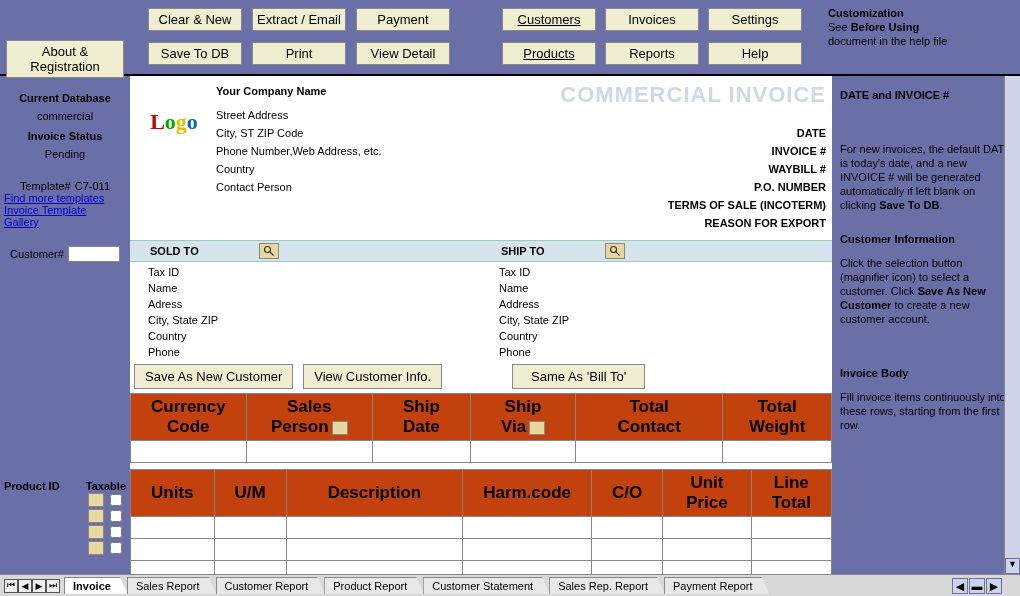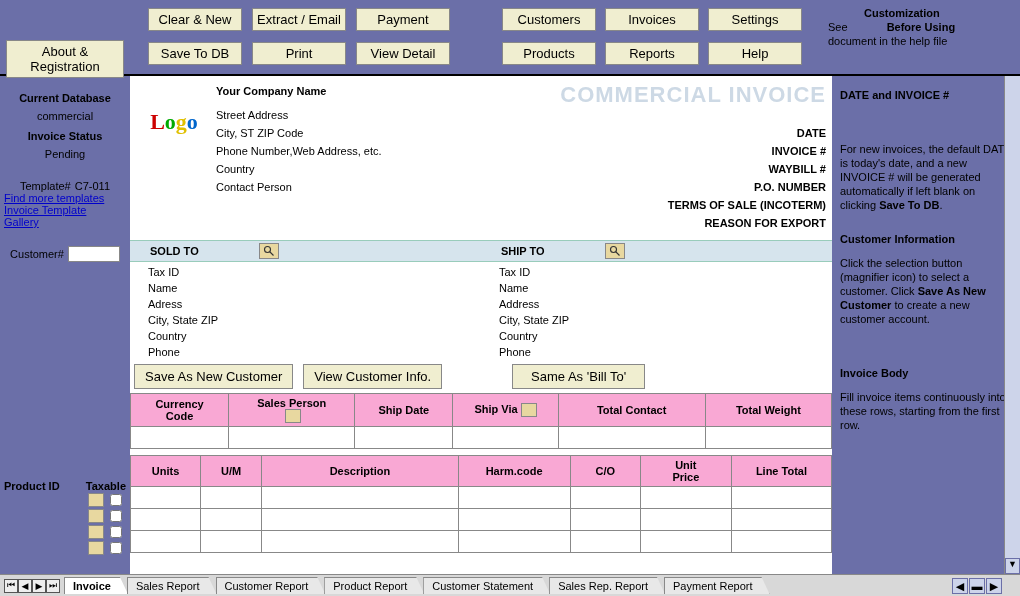--- a/index.html
+++ b/index.html
@@ -4,24 +4,24 @@
 <style>
 * { box-sizing: border-box; margin: 0; padding: 0; }
 body { font-family: Arial, sans-serif; font-size: 11px; background: #6b6fa8; width: 1020px; height: 596px; overflow: hidden; position: relative; }
 .url-label { position: absolute; top: 4px; left: 6px; color: #fff; font-style: italic; font-size: 13px; font-family: 'Times New Roman', serif; text-decoration: underline; }
 .top-area { height: 76px; background: #6b6fa8; border-bottom: 2px solid #000; position: relative; }
 .btn { background: #f0eed0; border: 1px solid #888; padding: 3px 0; font-size: 13px; text-align: center; cursor: pointer; font-family: Arial; }
 .btn-row1 { position: absolute; top: 8px; }
 .btn-row2 { position: absolute; top: 42px; }
 .about-btn { position: absolute; top: 40px; left: 6px; width: 118px; }
 .g1 { left: 148px; } .g2 { left: 252px; } .g3 { left: 356px; }
-.g4 { left: 502px; } .g5 { left: 605px; } .g6 { left: 708px; }
+.g4 { left: 502px; text-decoration: underline; } .g5 { left: 605px; } .g6 { left: 708px; }
 .w90 { width: 94px; }
 .right-help { position: absolute; top: 6px; left: 828px; width: 180px; font-size: 11px; line-height: 14px; }
-.right-help b { font-weight: bold; margin-left: 36px; }
+.right-help b { font-weight: bold; }
 .main-row { display: flex; height: 498px; }
 .left-col { width: 130px; background: #6b6fa8; padding: 8px 4px; font-size: 11px; }
 .left-col .hdr { font-weight: bold; text-align: center; margin: 8px 0 6px; }
 .left-col .val { text-align: center; margin: 2px 0; }
 .left-col a { color: #0000cc; text-decoration: underline; display: block; }
 .center-col { flex: 1; background: #fff; }
 .right-col { width: 188px; background: #6b6fa8; padding: 8px 8px; font-size: 11px; line-height: 14px; }
 .right-col .hdr { font-weight: bold; margin: 4px 0 10px; }
 .right-col p { margin-bottom: 20px; }
 .doc-header { display: flex; padding: 6px 6px 8px; }
@@ -36,21 +36,21 @@
 .section-bar { display: flex; }
 .section-half { flex:1; background: #d6e4ed; border-top:1px solid #9cb; border-bottom:1px solid #9cb; padding: 2px 20px; display:flex; align-items:center; }
 .section-half b { font-weight: bold; }
 .mag-icon { width: 20px; height: 16px; background: #e8d8a0; border:1px solid #888; margin-left: 60px; display:inline-flex; align-items:center; justify-content:center; }
 .mag-icon svg { width:12px; height:12px; }
 .addr-row { display:flex; }
 .addr-half { flex:1; padding: 2px 18px 2px 18px; line-height: 16px; }
 .cust-btns { display:flex; gap:10px; padding:2px 4px 4px; }
 .cust-btns .btn { padding: 4px 10px; }
 .grid { border-collapse: collapse; width: 100%; }
-.grid th { background: #f9a8d4; border:1px solid #888; padding:3px 20px; font-weight:bold; font-size:11px; }
+.grid th { background: #c2410c; border:1px solid #888; padding:3px 20px; font-weight:bold; font-size:17px; }
 .grid td { border:1px solid #888; height:22px; background:#fff; }
 .mini-mag { width:16px; height:14px; display:inline-block; background:#e8d8a0; border:1px solid #888; vertical-align:middle; margin-left:3px; }
 .prod-section { position:absolute; left:0; top: 480px; width:130px; background:#6b6fa8; }
 .prod-section .ph { display:flex; font-weight:bold; font-size:11px; padding: 0 4px; }
 .prod-section .prow { display:flex; align-items:center; justify-content:flex-end; padding:1px 8px; gap:6px; }
 .prod-section .prow .mini-mag { margin:0; }
 .prod-section input[type=checkbox]{ width:12px; height:12px; }
 .tabs-bar { position:absolute; bottom:0; left:0; right:0; height:22px; background:#d8d8d8; border-top:1px solid #888; display:flex; align-items:center; font-size:11px; }
 .tab-nav { display:flex; gap:0; margin:0 4px; }
 .tab-nav span { width:14px; height:14px; border:1px solid #555; background:#eee; display:inline-flex; align-items:center; justify-content:center; font-size:9px; cursor:pointer; }

